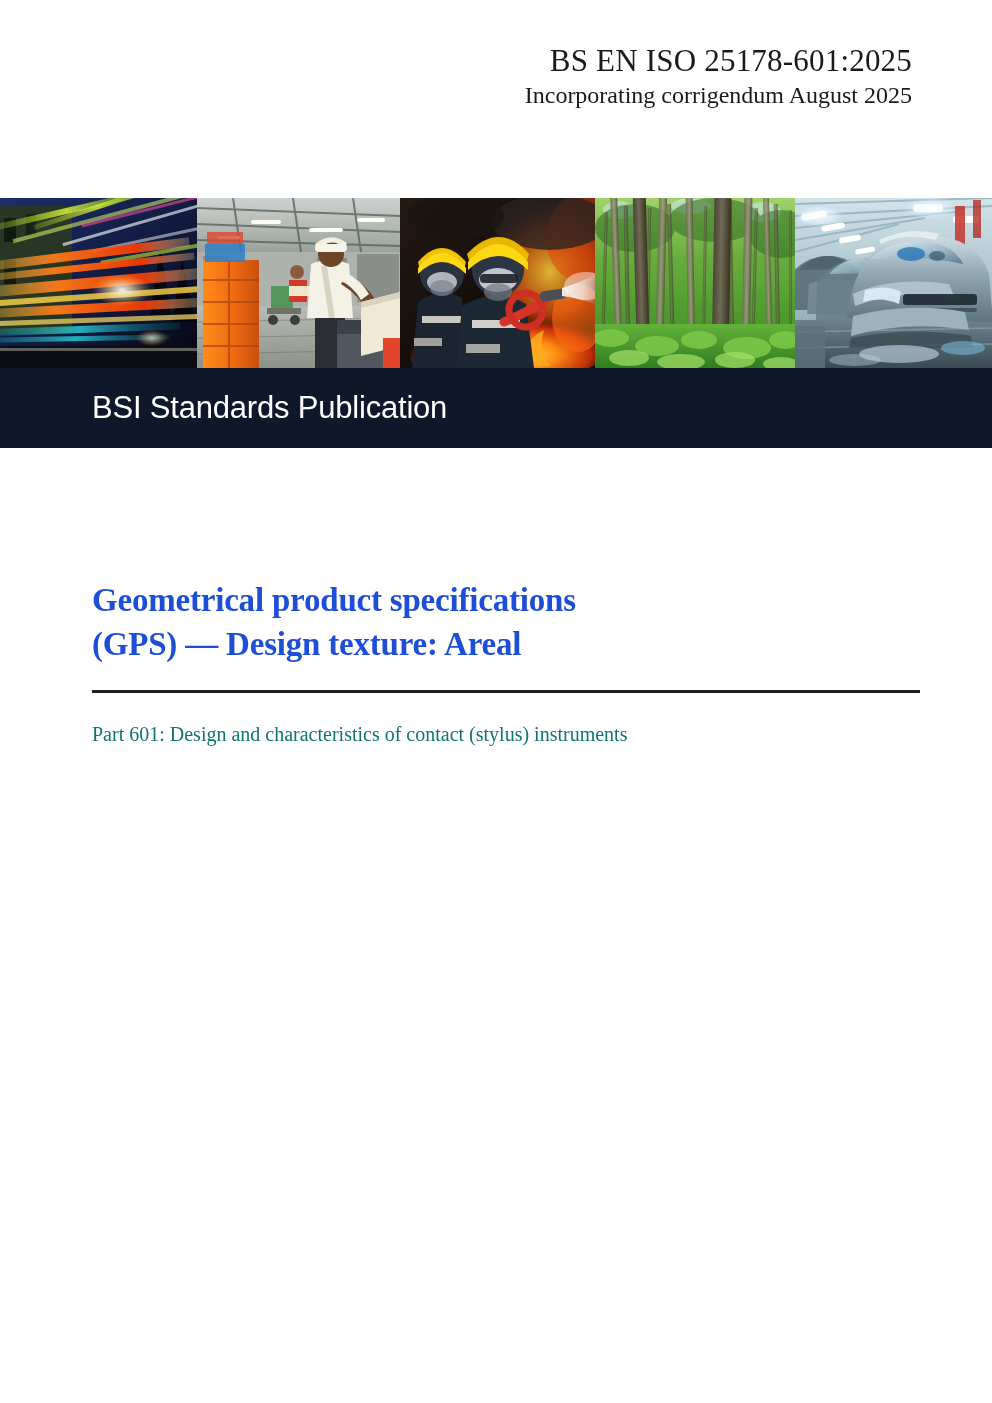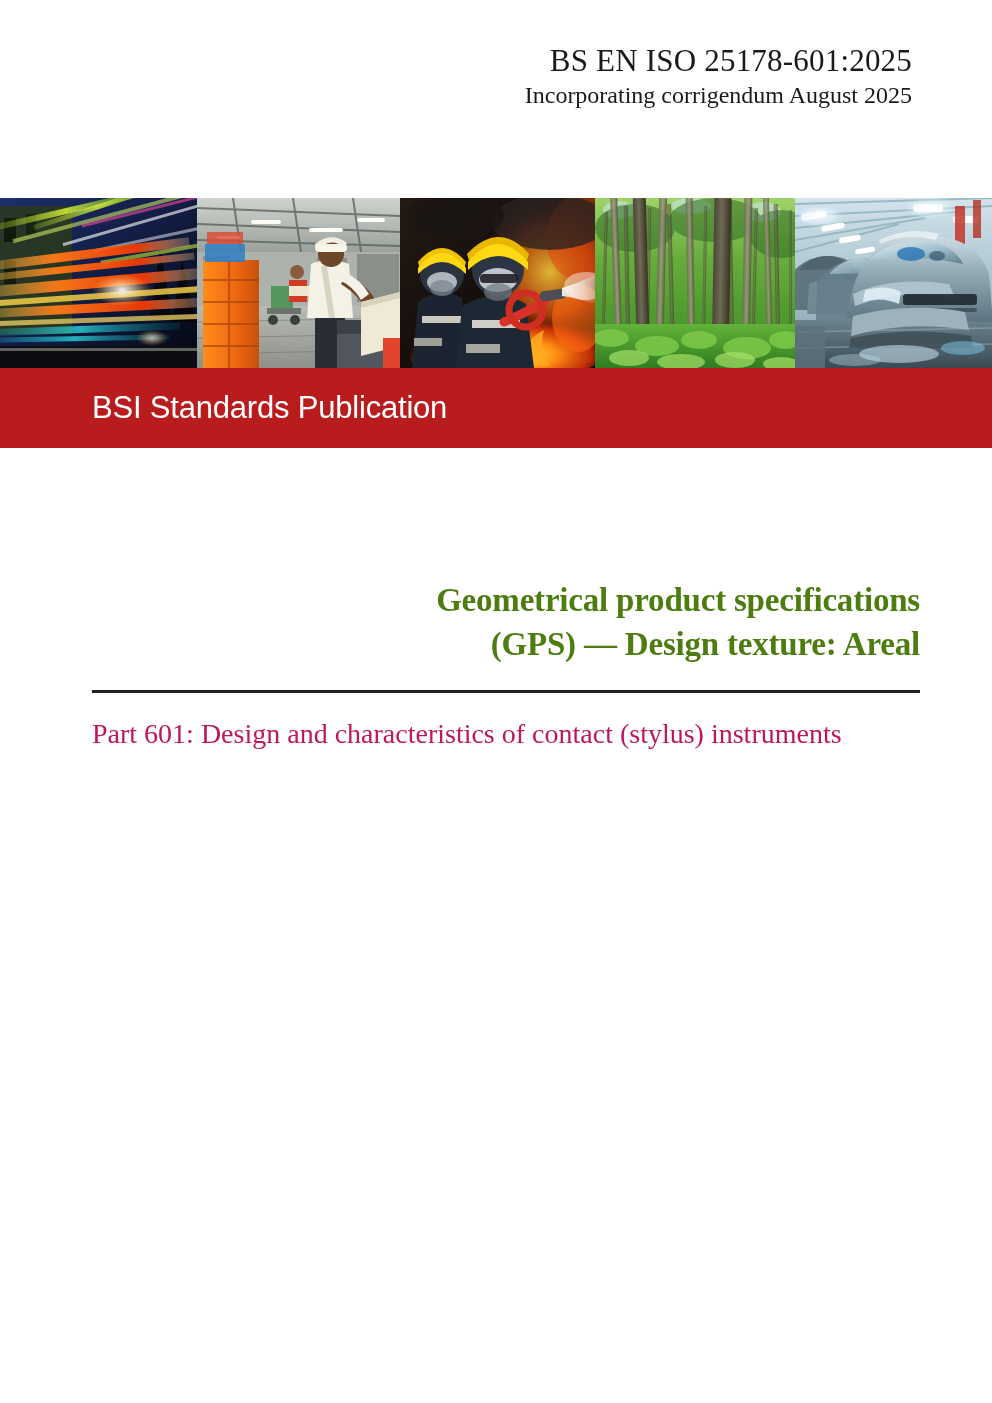--- a/index.html
+++ b/index.html
@@ -66,21 +66,21 @@
   .panel-cars     { width: 197px; }
   .banner-panel svg { display: block; width: 100%; height: 100%; }
 
   
   .red-bar {
     position: absolute;
     left: 0;
     top: 368px;
     width: 992px;
     height: 80px;
-    background: #b91c1c;
+    background: #0f172a;
   }
   .red-bar-text {
     position: absolute;
     left: 92px;
     top: 22px;
     color: #ffffff;
     font-family: "Liberation Sans", sans-serif;
     font-size: 31px;
     line-height: 36px;
     letter-spacing: -0.2px;
@@ -92,37 +92,36 @@
     position: absolute;
     left: 92px;
     top: 578px;
     width: 828px;
   }
   .title-line {
     font-family: "Liberation Serif", serif;
     font-weight: bold;
     font-size: 33px;
     line-height: 44px;
-    color: #4d7c0f;
+    color: #1d4ed8;
     letter-spacing: -0.2px;
     white-space: nowrap;
-    text-align: right;
   }
   .title-rule {
     width: 828px;
     height: 3px;
     background: #231f20;
     margin-top: 24px;
   }
   .subtitle {
     margin-top: 27px;
     font-family: "Liberation Serif", serif;
-    font-size: 28px;
+    font-size: 20px;
     line-height: 28px;
-    color: #be185d;
+    color: #0f766e;
     white-space: nowrap;
   }
 
   
   .logo {
     position: absolute;
     left: 84px;
     top: 1258px;
     width: 150px;
     height: 92px;

